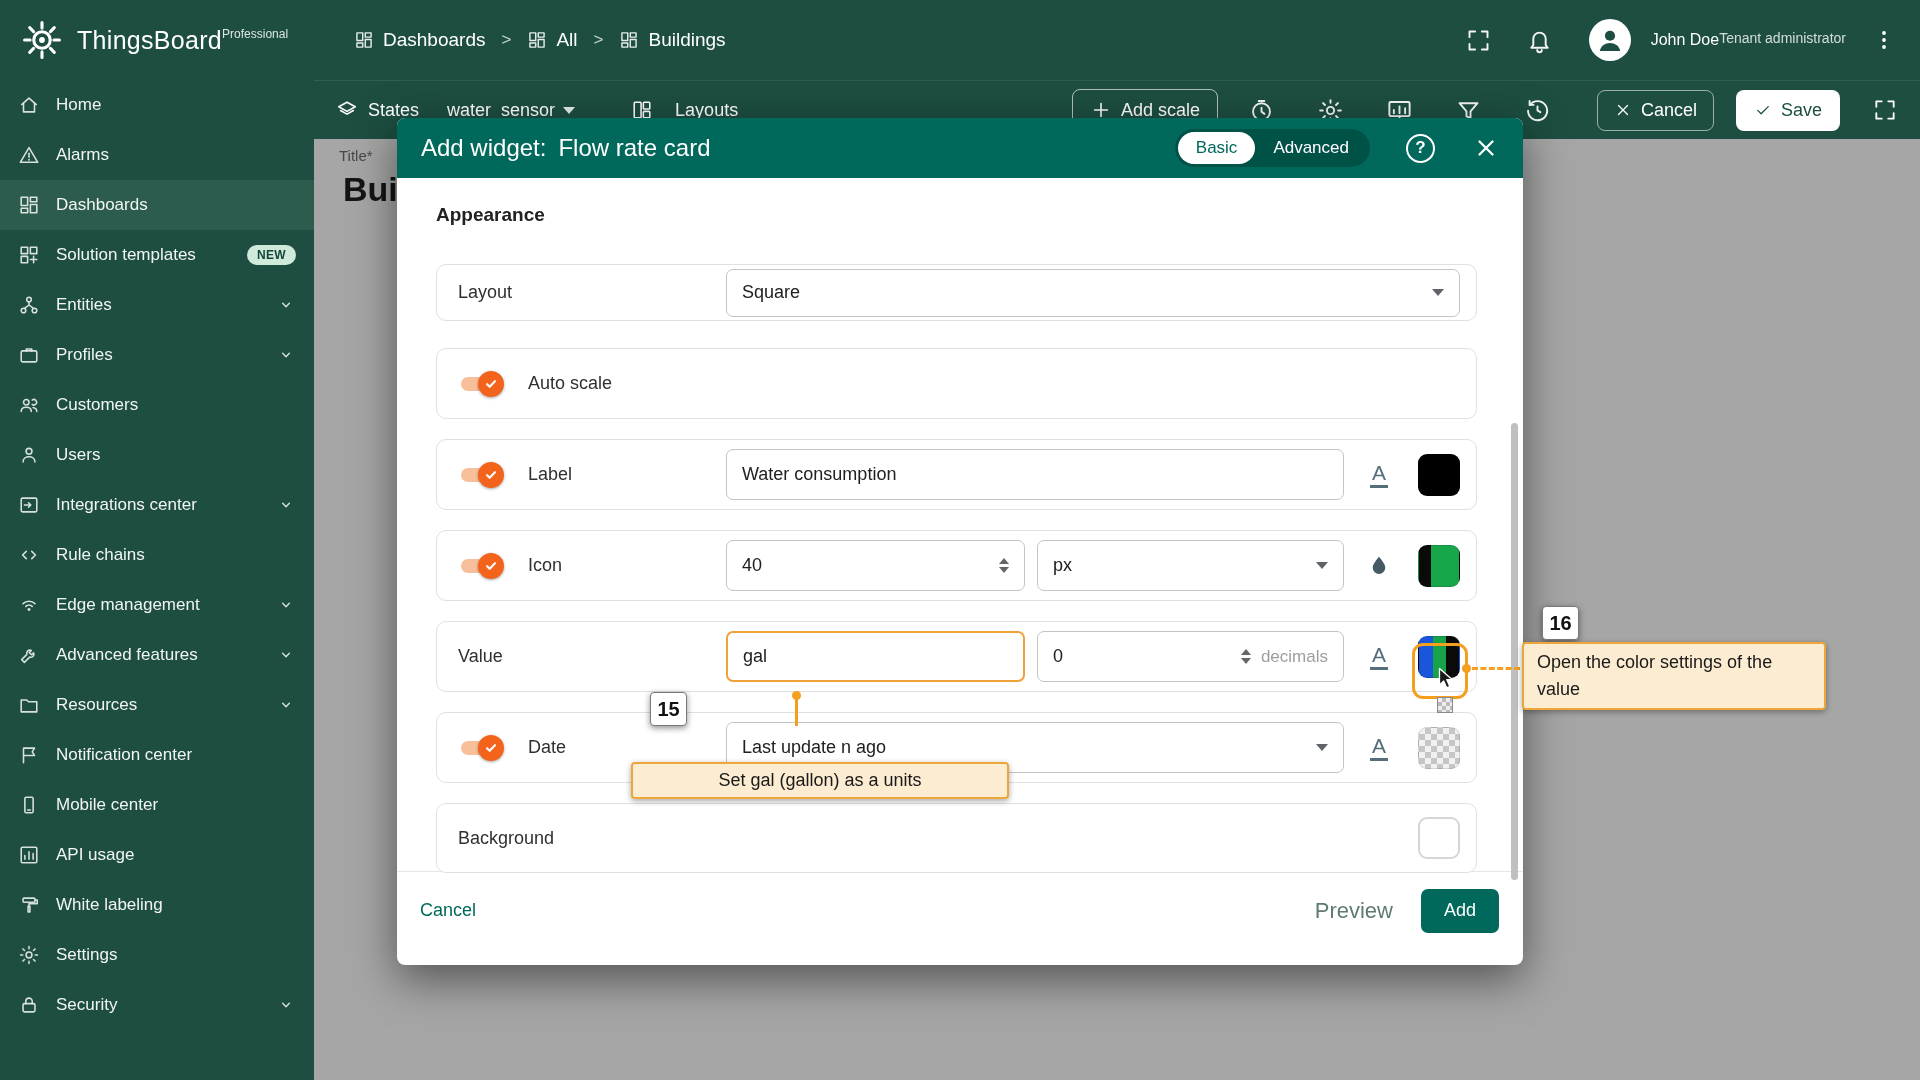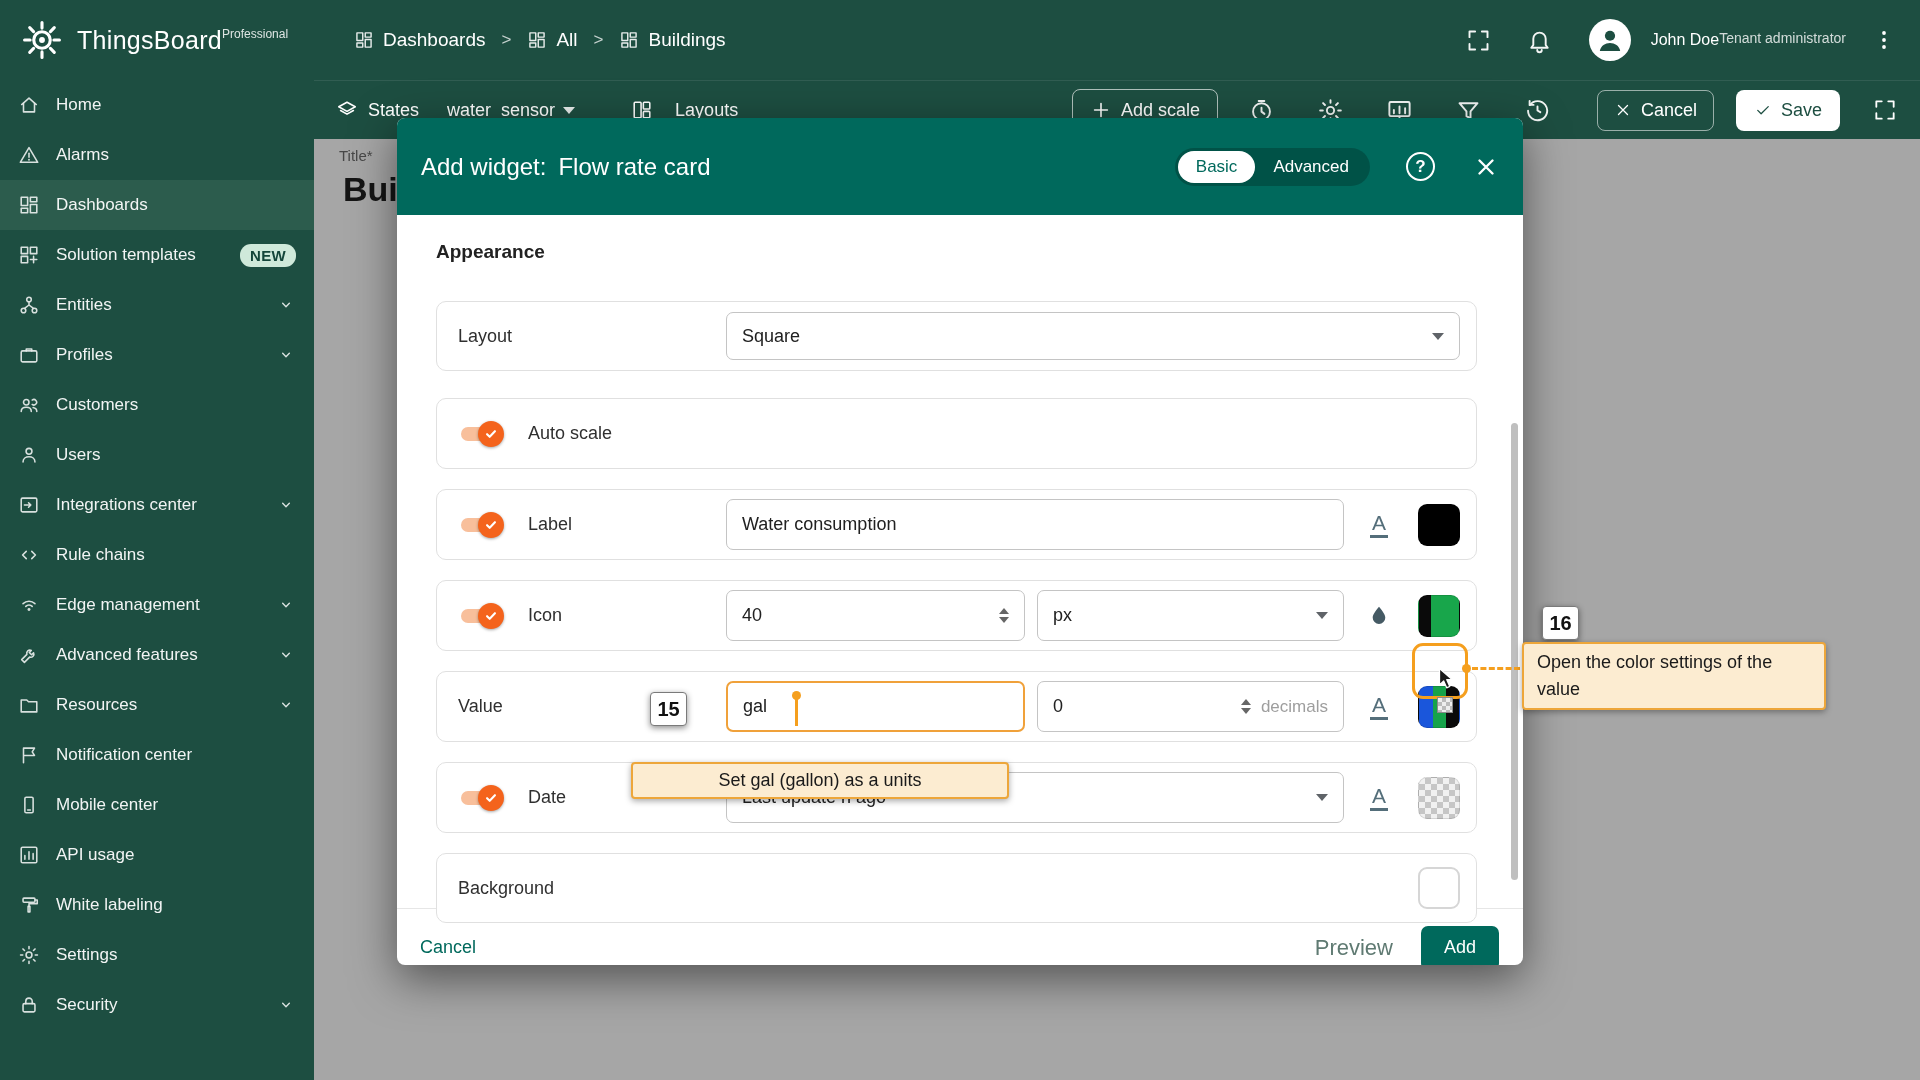--- a/index.html
+++ b/index.html
@@ -32,21 +32,21 @@
   .user-name{font-size:16px}
   .user-role{font-size:14px;opacity:.8}
   .kebab{width:24px;height:24px;margin-left:26px;cursor:pointer}
 
   
   .sidebar{position:absolute;left:0;top:80px;bottom:0;width:314px;background:#1d4e41;color:#fff;z-index:6;overflow:hidden}
   .nav-item{display:flex;align-items:center;height:50px;padding:0 18px;gap:16px;font-size:17px;color:rgba(255,255,255,.94);cursor:pointer;white-space:nowrap}
   .nav-item.active{background:#2c5c4d}
   .nav-item .ic{opacity:.88}
   .chev{margin-left:auto;opacity:.8;width:20px;height:20px}
-  .new-badge{margin-left:auto;background:#cfe9da;color:#14463a;font-size:15px;font-weight:bold;padding:3px 10px;border-radius:11px;letter-spacing:.3px}
+  .new-badge{margin-left:auto;background:#cfe9da;color:#14463a;font-size:12px;font-weight:bold;padding:3px 10px;border-radius:11px;letter-spacing:.3px}
 
   
   .toolbar{position:absolute;left:314px;top:80px;right:0;height:59px;background:#1d4e41;border-top:1px solid rgba(255,255,255,.09);display:flex;align-items:center;color:#fff;z-index:4;padding:0 22px;font-size:18px}
   .tb-states{display:flex;align-items:center;gap:10px;cursor:pointer}
   .state-select{display:flex;align-items:center;gap:8px;margin-left:28px;cursor:pointer}
   .caret-dn{width:0;height:0;border-left:6px solid transparent;border-right:6px solid transparent;border-top:7px solid #fff;opacity:.9}
   .tb-layouts{display:flex;align-items:center;gap:22px;margin-left:56px;cursor:pointer}
   .tb-right{margin-left:auto;display:flex;align-items:center}
   .add-widget{display:flex;align-items:center;gap:9px;border:1px solid rgba(255,255,255,.65);border-radius:8px;height:42px;padding:0 17px;color:#fff;background:transparent;font-size:18px;font-family:inherit;cursor:pointer}
   .tb-ic{width:27px;height:27px;opacity:.95;margin-left:42px;cursor:pointer}
@@ -56,33 +56,33 @@
   .tb-expand{width:26px;height:26px;margin-left:32px;cursor:pointer}
 
   
   .content{position:absolute;left:314px;top:139px;right:0;bottom:0;background:#fff;z-index:1;overflow:hidden}
   .page-title-label{position:absolute;left:25px;top:8px;font-size:15px;color:#6f6f6f}
   .page-title{position:absolute;left:29px;top:31px;font-size:34px;font-weight:bold;color:#212121;white-space:nowrap}
   .overlay{position:absolute;left:314px;top:139px;right:0;bottom:0;background:rgba(0,0,0,.35);z-index:5}
 
   
   .modal{position:absolute;left:397px;top:118px;width:1126px;height:847px;background:#fff;border-radius:8px;box-shadow:0 14px 45px rgba(0,0,0,.5);z-index:10;overflow:hidden}
-  .modal-head{height:97px;background:#00695c;display:flex;align-items:center;color:#fff;padding:0 24px}
+  .modal-head{height:60px;background:#00695c;display:flex;align-items:center;color:#fff;padding:0 24px}
   .modal-title{font-size:24px;font-weight:500;white-space:nowrap}
   .modal-title .wname{font-weight:400;margin-left:12px}
   .seg{margin-left:auto;background:rgba(0,0,0,.22);border-radius:19px;display:flex;padding:3px;align-items:center}
   .seg button{border:none;background:transparent;color:#fff;padding:6px 18px;border-radius:16px;font-size:17px;font-family:inherit;cursor:pointer}
   .seg .on{background:#fff;color:#00695c;font-weight:500}
   .help{width:29px;height:29px;border:2px solid #fff;border-radius:50%;display:flex;align-items:center;justify-content:center;font-size:17px;font-weight:bold;margin-left:36px;cursor:pointer}
   .mclose{width:26px;height:26px;margin-left:38px;cursor:pointer}
 
   .modal-body{height:693px;padding:24px 46px 0 39px;position:relative}
   .sec-title{font-size:19px;font-weight:600;color:#212121;line-height:26px;margin-bottom:36px}
   .row{display:flex;align-items:center;border:1px solid #e0e0e0;border-radius:10px;padding:0 16px 0 21px;margin-bottom:20px;background:#fff}
-  .row.h57{height:70px;margin-bottom:27px}
+  .row.h57{height:57px;margin-bottom:27px}
   .row.h71{height:71px}
   .row.h70{height:70px;margin-bottom:0}
   .row-label{font-size:18px;color:#303030}
   .lab-t{flex:0 0 198px}
   .lab-f{flex:0 0 268px}
   .lab-g{flex:1}
 
   .tgl{position:relative;width:46px;height:26px;flex:none;margin-right:24px;cursor:pointer}
   .tgl-track{position:absolute;left:3px;top:6px;width:40px;height:14px;border-radius:7px;background:#f8bf9b}
   .tgl-thumb{position:absolute;right:0;top:0;width:26px;height:26px;border-radius:50%;background:#f4631c;display:flex;align-items:center;justify-content:center;box-shadow:0 1px 3px rgba(0,0,0,.35)}

